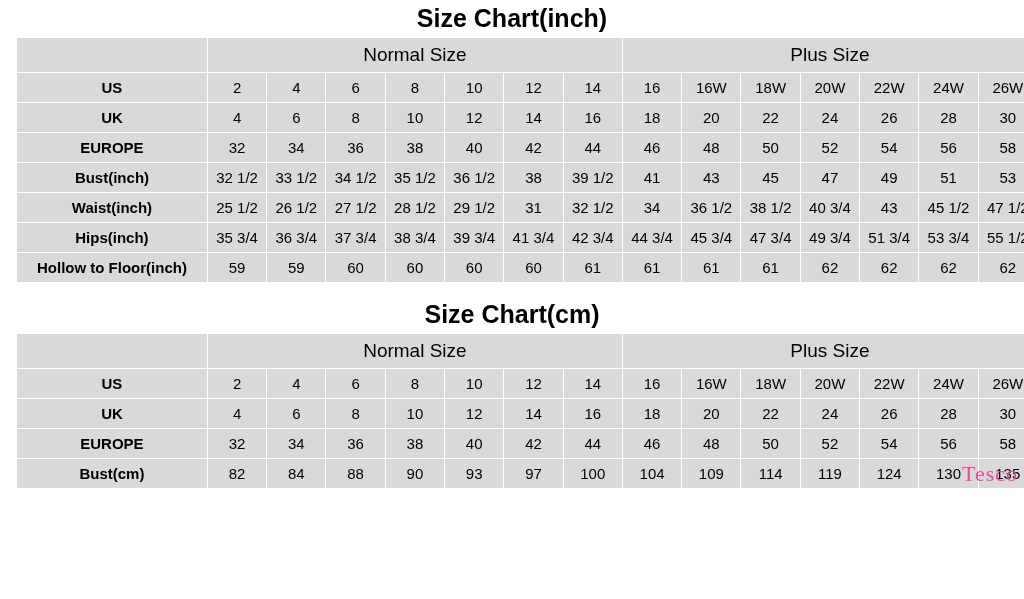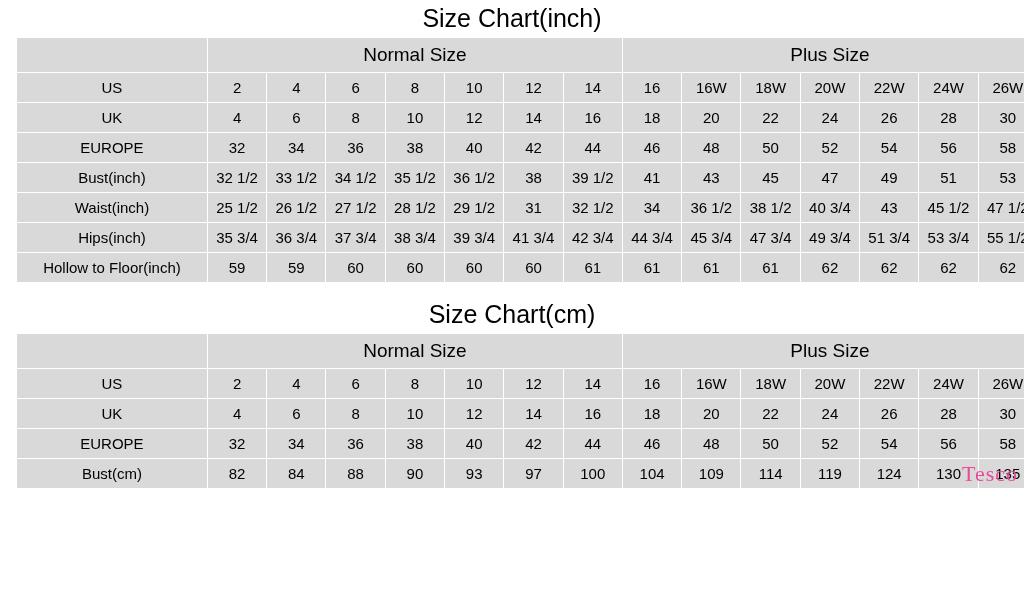--- a/index.html
+++ b/index.html
@@ -14,21 +14,21 @@
     color: #000000;
     overflow: hidden;
   }
   .chart-block {
     width: 1024px;
     box-sizing: border-box;
   }
   .chart-title {
     text-align: center;
     font-size: 25px;
-    font-weight: normal;
+    font-weight: bold;
     letter-spacing: 0px;
     line-height: 32px;
     padding: 2px 0 3px 0;
     font-family: "Liberation Sans", sans-serif;
   }
   table.size-table {
     border-collapse: collapse;
     width: 1022px;
     margin: 0 16px;
     table-layout: fixed;
@@ -47,20 +47,21 @@
     overflow: hidden;
   }
   table.size-table tr.group-row td {
     font-size: 19px;
     height: 34px;
   }
   td.label-cell {
     background: #ffffff;
     text-align: center;
     font-size: 15px;
+    font-weight: bold;
   }
   td.blank-cell {
     background: #ffffff;
     border-color: #ffffff;
   }
   td.group-head {
     background: #ffffff;
     font-size: 19px;
     text-align: center;
     font-weight: normal;

